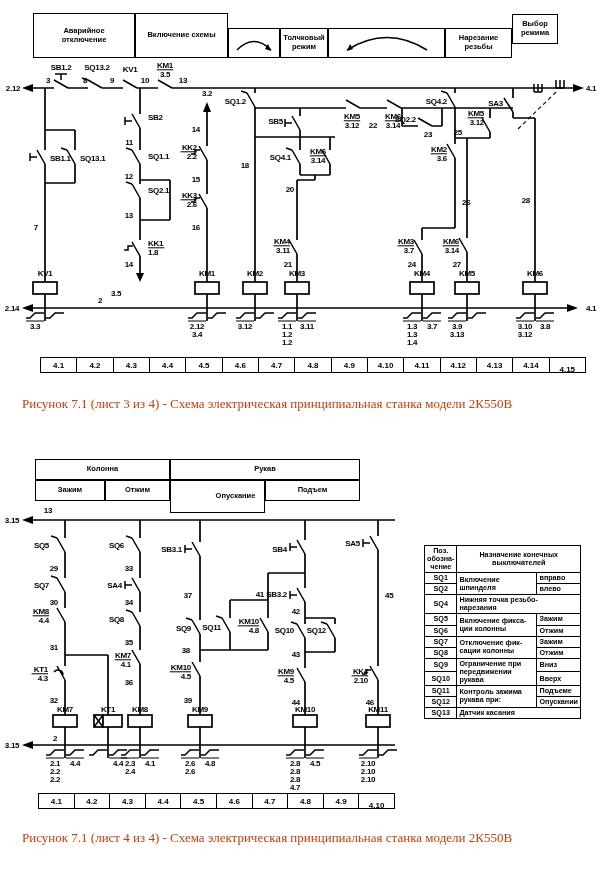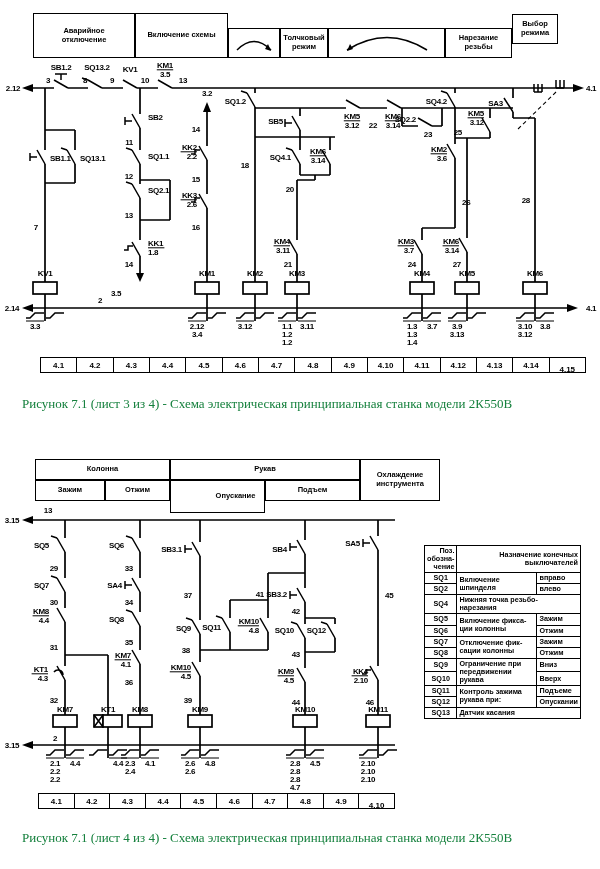--- a/index.html
+++ b/index.html
@@ -16,28 +16,28 @@
   .dash{stroke:#000;stroke-width:1.1;fill:none;stroke-dasharray:4 3;}
   .coil{fill:#fff;stroke:#000;stroke-width:1.7;}
   .ah{fill:#000;stroke:none;}
   .lbl{font:700 8px "Liberation Sans",sans-serif;letter-spacing:-0.3px;fill:#000;}
   
   .zones{position:absolute;display:flex;border:1.6px solid #000;box-sizing:border-box;background:#fff;}
   .zone-cell{flex:1;border-right:1.6px solid #000;display:flex;align-items:center;justify-content:center;
              font:700 8px "Liberation Sans",sans-serif;}
   .zone-cell:last-child{border-right:none;margin-top:9px;}
   
-  .caption{position:absolute;font:13px "Liberation Serif",serif;color:#15803d;white-space:nowrap;}
+  .caption{position:absolute;font:13px "Liberation Serif",serif;color:#c2410c;white-space:nowrap;}
   
   #sw-table{position:absolute;left:424px;top:545px;width:157px;border-collapse:collapse;background:#fff;}
   #sw-table td,#sw-table th{border:1.6px solid #000;font:700 7.2px/1.12 "Liberation Sans",sans-serif;
       padding:1px 2px;vertical-align:middle;white-space:pre-line;text-align:left;}
   #sw-table .sw-id{width:26px;text-align:center;}
   #sw-table .sw-note{width:36px;padding-left:2px;margin-top:16px;}
-  #sw-table .sw-hdr{text-align:right;margin-top:48px;}
+  #sw-table .sw-hdr{text-align:center;margin-top:48px;}
 </style>
 </head>
 <body>
 
 <div class="page">
 
   <div style="position:absolute;left:33px;top:13px;width:525px;height:45px;">
     <div class="hdrcell" style="left:0;top:0;width:102px;height:45px;">Аварийное
 отключение</div>
     <div class="hdrcell" style="left:102px;top:0;width:93px;height:45px;">Включение схемы</div>
@@ -273,22 +273,20 @@
       <div class="zone-cell">4.12</div>
       <div class="zone-cell">4.13</div>
       <div class="zone-cell">4.14</div>
       <div class="zone-cell">4.15</div>
     </div>
   <div class="caption" style="left:22px;top:396px;">Рисунок 7.1 (лист 3 из 4) - Схема электрическая принципиальная станка модели 2К550В</div>
 
   <div style="position:absolute;left:35px;top:459px;width:405px;height:42px;">
     <div class="hdrcell" style="left:0;top:0;width:135px;height:21px;">Колонна</div>
     <div class="hdrcell" style="left:135px;top:0;width:190px;height:21px;">Рукав</div>
-    <div class="hdrcell" style="left:325px;top:0;width:80px;height:42px;">Охлаждение
-инструмента</div>
     <div class="hdrcell" style="left:0;top:21px;width:70px;height:21px;">Зажим</div>
     <div class="hdrcell" style="left:70px;top:21px;width:65px;height:21px;">Отжим</div>
     <div class="hdrcell" style="left:135px;top:21px;width:95px;height:33px;padding-left:36px;">Опускание</div>
     <div class="hdrcell" style="left:230px;top:21px;width:95px;height:21px;">Подъем</div>
   </div>
 
   <svg id="svg4" style="position:absolute;left:0;top:500px;" width="600" height="295" viewBox="0 0 600 295">
     <path class="wire" d="M30,20H395 M30,245H395
       M65,20V38 M65,52V78 M65,92V108 M65,122V166 M65,180V215 M65,227V245
       M65,155H108 M108,155V215 M108,227V245

